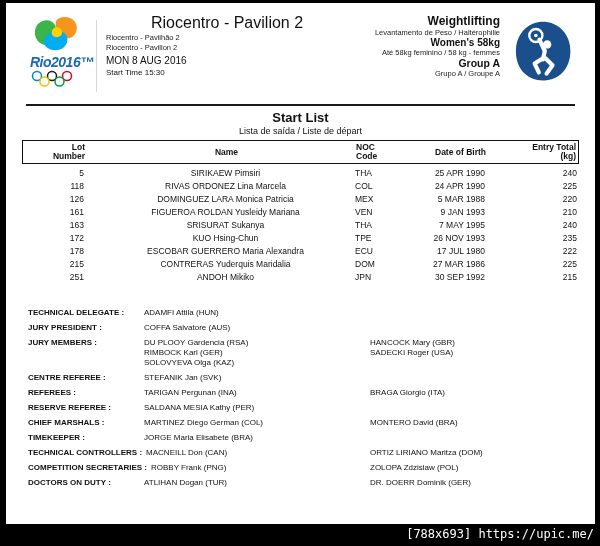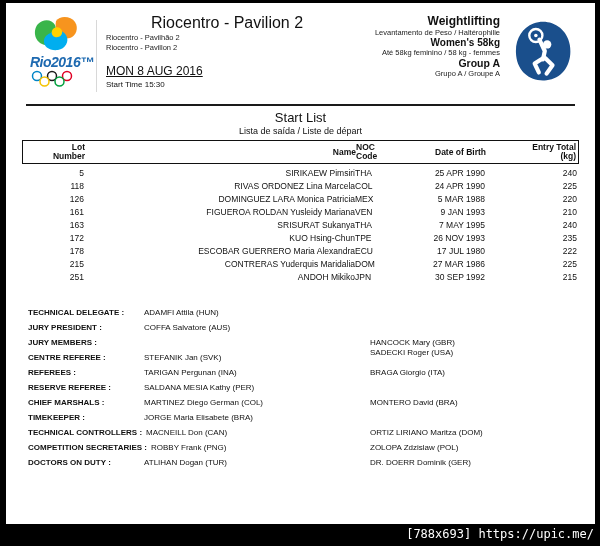--- a/index.html
+++ b/index.html
@@ -9,43 +9,43 @@
   .page { position:relative; width:100%; height:100%; background:#fff; overflow:hidden; }
 
   
   .header { position:relative; height:88px; margin-top:9px; }
   .logo-block { position:absolute; left:24px; top:2px; width:62px; text-align:center; }
   .logo-wordmark { font-size:14px; font-weight:bold; font-style:italic; color:#1d69b0; letter-spacing:-0.5px; margin-top:-2px; }
   .header-vdivider { position:absolute; left:90px; top:8px; width:1px; height:72px; background:#d8d8d8; }
   .venue-block { position:absolute; left:100px; top:2px; }
   .venue-title { font-size:16px; font-weight:normal;padding-left:45px; }
   .venue-sub { font-size:7.5px; color:#222; margin-top:1px; }
-  .venue-date { font-size:12px; margin-top:12px;text-decoration:underline; }
+  .venue-date { font-size:10px; margin-top:3px; }
   .venue-time { font-size:8px; margin-top:2px; }
   .event-block { position:absolute; right:95px; top:2px; text-align:right; }
   .event-bold { font-size:12px; font-weight:bold; }
   .event-bold2 { font-size:10px; font-weight:bold; }
   .event-bold3 { font-size:10.5px; font-weight:bold; }
   .event-sub { font-size:7.5px; color:#222; }
   .pictogram { position:absolute; right:22px; top:8px; }
   .header-rule { margin:4px 20px 0 20px; border-bottom:2px solid #1a1a1a; }
 
   
   .title-block { text-align:center; margin-top:4px; }
-  .title-main { font-size:13px; font-weight:normal; }
+  .title-main { font-size:13px; font-weight:bold; }
   .title-sub { font-size:9px; margin-top:1px; }
   .weighin { font-size:10px; font-weight:bold; margin-top:8px; }
 
   
   .table { margin:4px 16px 0 16px; }
   .thead { display:flex; align-items:center; border:1.5px solid #111; height:24px; font-weight:bold; font-size:8.5px; }
   .trow { display:flex; font-size:8.5px; line-height:13px; }
   .tbody { margin-top:3px; }
   .c-lot { width:62px; text-align:right; }
-  .c-name { width:271px; padding-left:12px; text-align:right; }
+  .c-name { width:271px; padding-left:12px; text-align:center; }
   .c-noc { width:64px; text-align:left; }
   .c-dob { width:66px; text-align:right; }
   .c-tot { flex:1; text-align:right; padding-right:2px; }
   .hdr-two { line-height:9px; }
   .athlete-count { font-size:8.5px; font-weight:bold; margin:3px 0 0 16px; }
 
   
   .officials { margin:24px 0 12px 22px; font-size:8px; }
   .off-row { position:relative; display:flex; margin-bottom:5px; line-height:10px; }
   .off-label { min-width:112px; font-weight:bold; white-space:nowrap; margin-right:4px; }
@@ -218,20 +218,25 @@
         <div class="off-col1">ADAMFI Attila (HUN)</div>
       </div>
 
       <div class="off-row">
         <div class="off-label">JURY PRESIDENT :</div>
         <div class="off-col1">COFFA Salvatore (AUS)</div>
       </div>
 
       <div class="off-row">
         <div class="off-label">JURY MEMBERS :</div>
+        <div class="off-col1">
+          <div>DU PLOOY Gardencia (RSA)</div>
+          <div>RIMBOCK Karl (GER)</div>
+          <div>SOLOVYEVA Olga (KAZ)</div>
+        </div>
         <div class="off-col2">
           <div>HANCOCK Mary (GBR)</div>
           <div>SADECKI Roger (USA)</div>
         </div>
       </div>
 
       <div class="off-row">
         <div class="off-label">CENTRE REFEREE :</div>
         <div class="off-col1">STEFANIK Jan (SVK)</div>
       </div>

